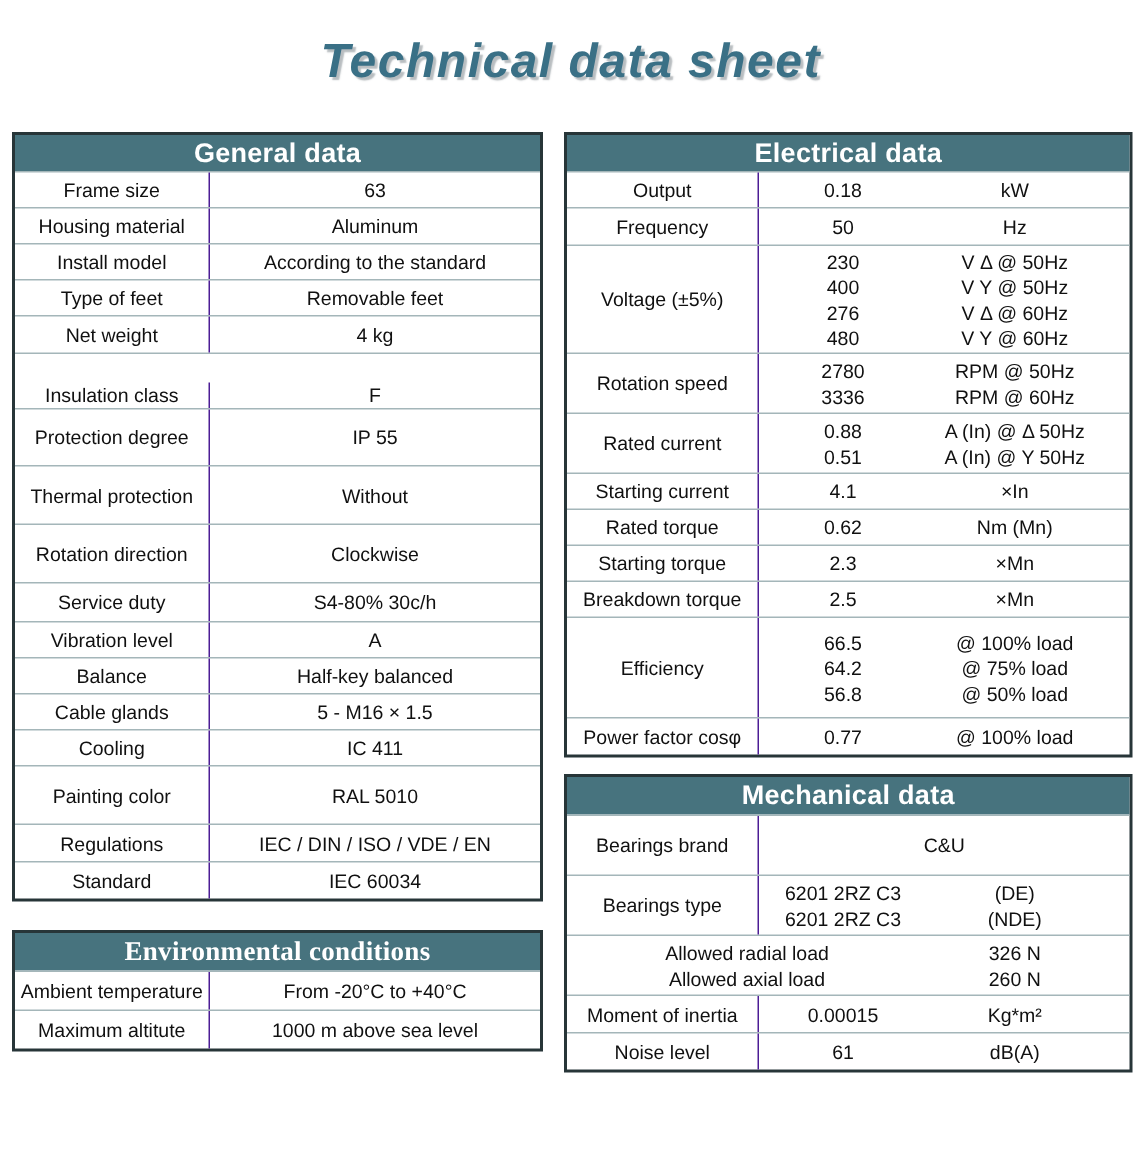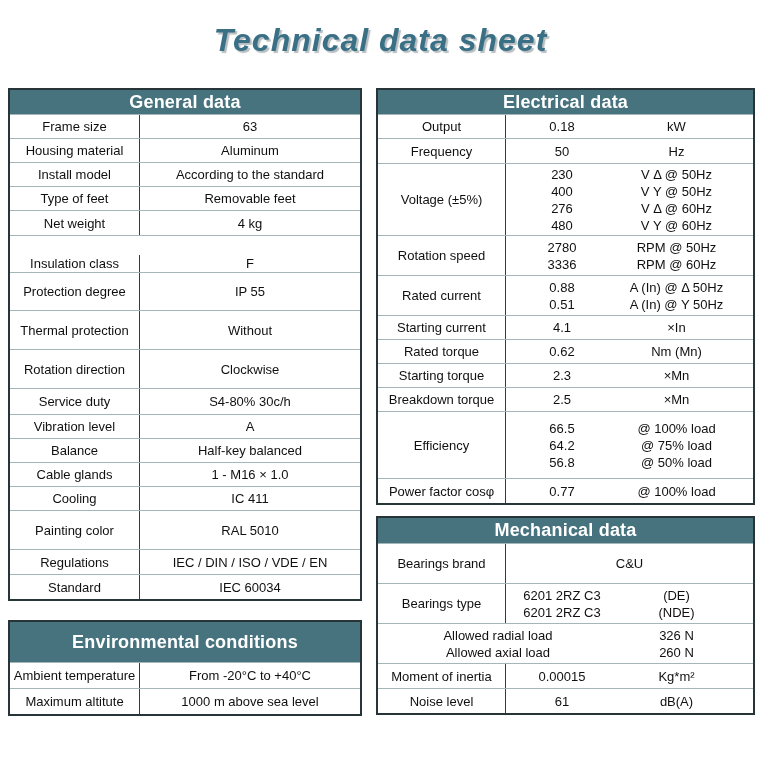--- a/index.html
+++ b/index.html
@@ -95,41 +95,41 @@
     <div class="trow" style="height: 24px;">
       <div class="cell c-label">Vibration level</div>
       <div class="cell c-value">A</div>
     </div>
     <div class="trow" style="height: 24px;">
       <div class="cell c-label">Balance</div>
       <div class="cell c-value">Half-key balanced</div>
     </div>
     <div class="trow" style="height: 24px;">
       <div class="cell c-label">Cable glands</div>
-      <div class="cell c-value">1 - M16 × 1.0</div>
+      <div class="cell c-value">5 - M16 × 1.5</div>
     </div>
     <div class="trow" style="height: 24px;">
       <div class="cell c-label">Cooling</div>
       <div class="cell c-value">IC 411</div>
     </div>
     <div class="trow" style="height: 39px;">
       <div class="cell c-label">Painting color</div>
       <div class="cell c-value">RAL 5010</div>
     </div>
     <div class="trow" style="height: 25px;">
       <div class="cell c-label">Regulations</div>
       <div class="cell c-value">IEC / DIN / ISO / VDE / EN</div>
     </div>
     <div class="trow" style="height: 25px;">
       <div class="cell c-label">Standard</div>
       <div class="cell c-value">IEC 60034</div>
     </div>
   </div>
 <div id="environmental" class="tbl left">
-    <div class="thead" style="height: 40px;">Environmental conditions</div>
+    <div class="thead" style="height: 25px; font-family: Liberation Serif, serif;">Environmental conditions</div>
     <div class="trow" style="height: 26px;">
       <div class="cell c-label">Ambient temperature</div>
       <div class="cell c-value">From -20°C to +40°C</div>
     </div>
     <div class="trow" style="height: 26px;">
       <div class="cell c-label">Maximum altitute</div>
       <div class="cell c-value">1000 m above sea level</div>
     </div>
   </div>
 <div id="electrical" class="tbl right">

